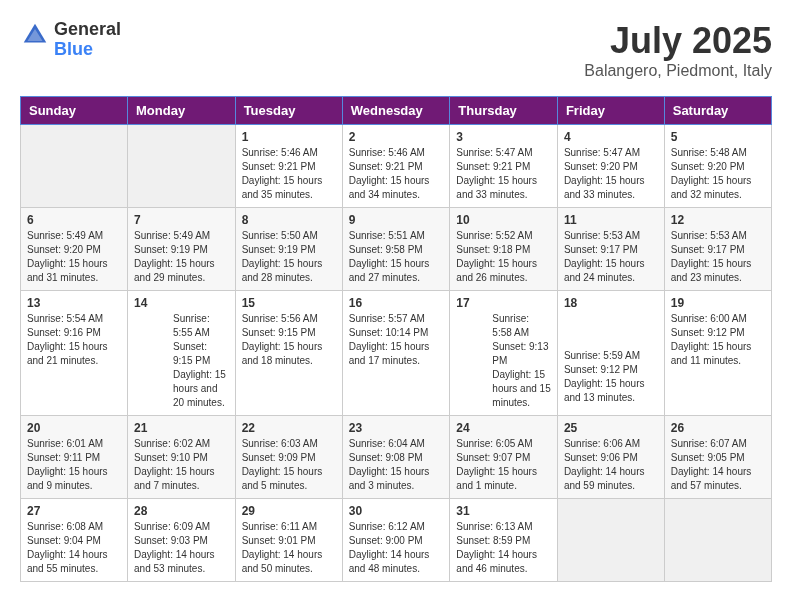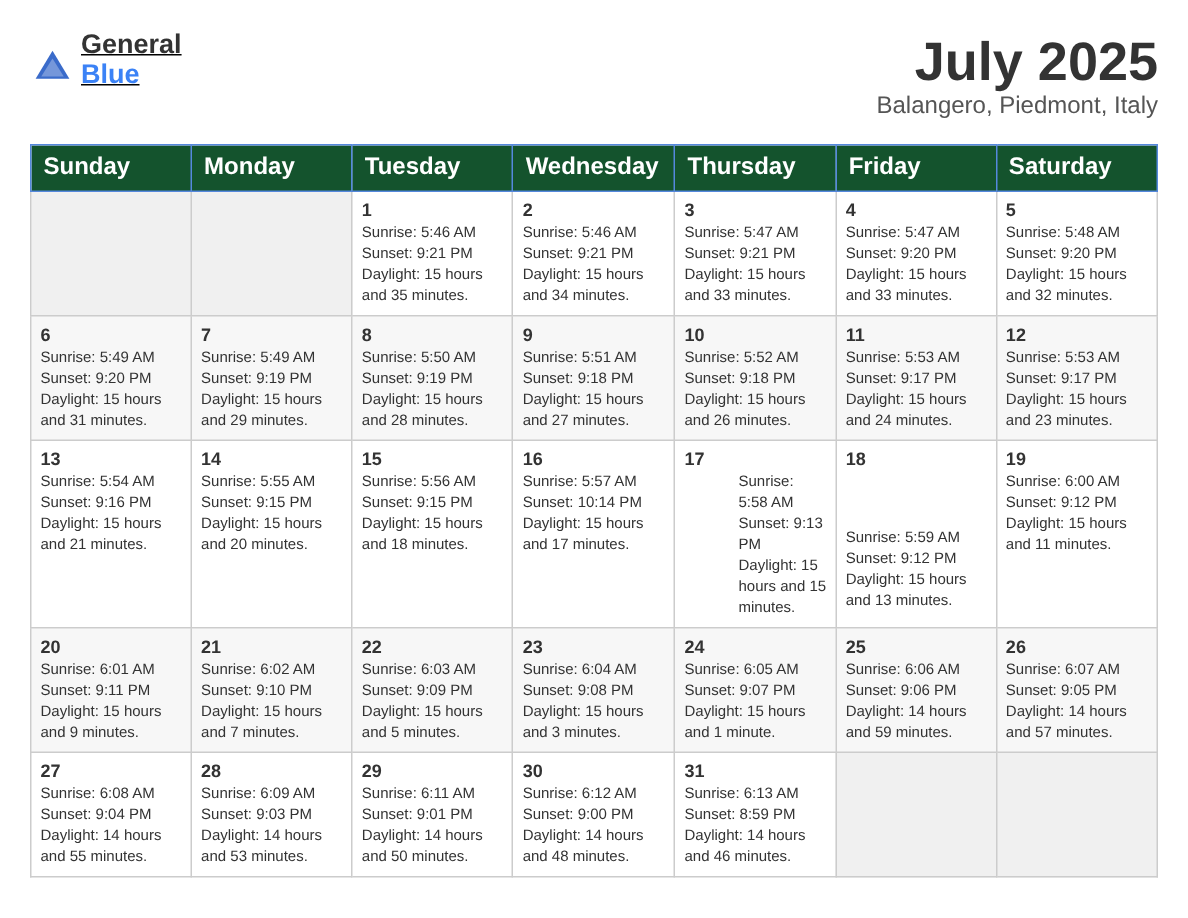--- a/index.html
+++ b/index.html
@@ -11,22 +11,21 @@
       padding: 20px;
     }
     .header {
       display: flex;
       justify-content: space-between;
       align-items: flex-start;
       margin-bottom: 16px;
     }
     .logo {
       display: flex;
-      align-items: flex-end;
-      text-decoration: underline;
+      align-items: flex-start;
     }
     .logo-text {
       display: flex;
       flex-direction: column;
       font-size: 18px;
       font-weight: bold;
       line-height: 1.1;
     }
     .logo-text .general { color: #333; }
     .logo-text .blue { color: #3b82f6; }
@@ -46,25 +45,25 @@
     .title-block .location {
       font-size: 16px;
       color: #555;
     }
     .calendar {
       width: 100%;
       border-collapse: collapse;
       border: 1px solid #ccc;
     }
     .calendar th {
-      background-color: #14532d;
+      background-color: #701a75;
       color: #fff;
       text-align: left;
       padding: 6px 8px;
-      font-size: 16px;
+      font-size: 13px;
       border: 1px solid #5588dd;
     }
     .calendar td {
       vertical-align: top;
       border: 1px solid #ccc;
       padding: 5px 6px;
       width: 108px;
       min-height: 80px;
       font-size: 10.5px;
       color: #333;
@@ -169,21 +168,21 @@
         </td>
         <td>
           <div class="day-num">8</div>
           <div class="day-info" style="white-space: pre-line;">Sunrise: 5:50 AM
 Sunset: 9:19 PM
 Daylight: 15 hours and 28 minutes.</div>
         </td>
         <td>
           <div class="day-num">9</div>
           <div class="day-info" style="white-space: pre-line;">Sunrise: 5:51 AM
-Sunset: 9:18 PM
+Sunset: 9:58 PM
 Daylight: 15 hours and 27 minutes.</div>
         </td>
         <td>
           <div class="day-num">10</div>
           <div class="day-info" style="white-space: pre-line;">Sunrise: 5:52 AM
 Sunset: 9:18 PM
 Daylight: 15 hours and 26 minutes.</div>
         </td>
         <td>
           <div class="day-num">11</div>
@@ -200,21 +199,21 @@
       </tr>
       <tr>
         <td>
           <div class="day-num">13</div>
           <div class="day-info" style="white-space: pre-line;">Sunrise: 5:54 AM
 Sunset: 9:16 PM
 Daylight: 15 hours and 21 minutes.</div>
         </td>
         <td>
           <div class="day-num">14</div>
-          <div class="day-info" style="white-space: pre-line;">Sunrise: 5:55 AM
+          <div class="day-info" style="white-space: pre-line; margin-left: 39px;">Sunrise: 5:55 AM
 Sunset: 9:15 PM
 Daylight: 15 hours and 20 minutes.</div>
         </td>
         <td>
           <div class="day-num">15</div>
           <div class="day-info" style="white-space: pre-line;">Sunrise: 5:56 AM
 Sunset: 9:15 PM
 Daylight: 15 hours and 18 minutes.</div>
         </td>
         <td>

